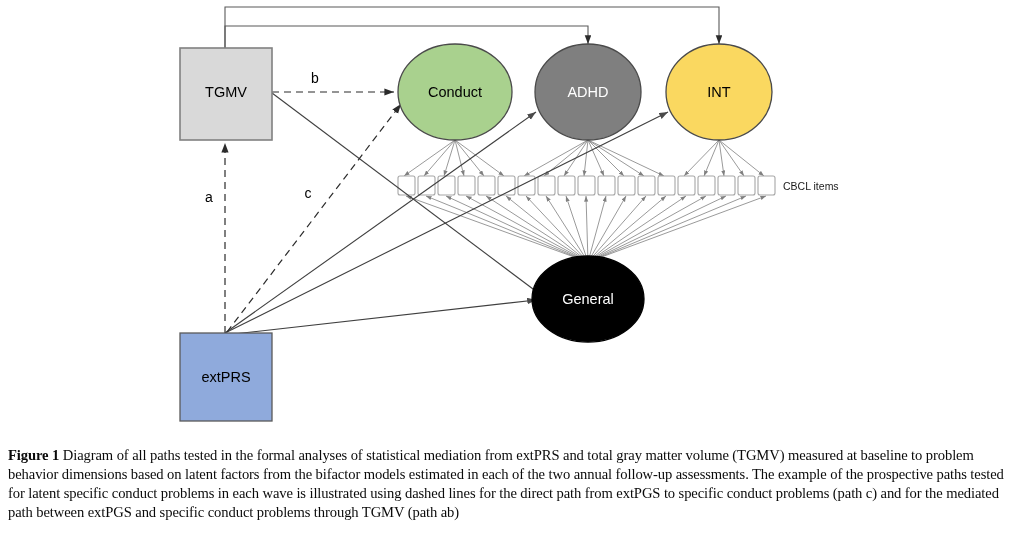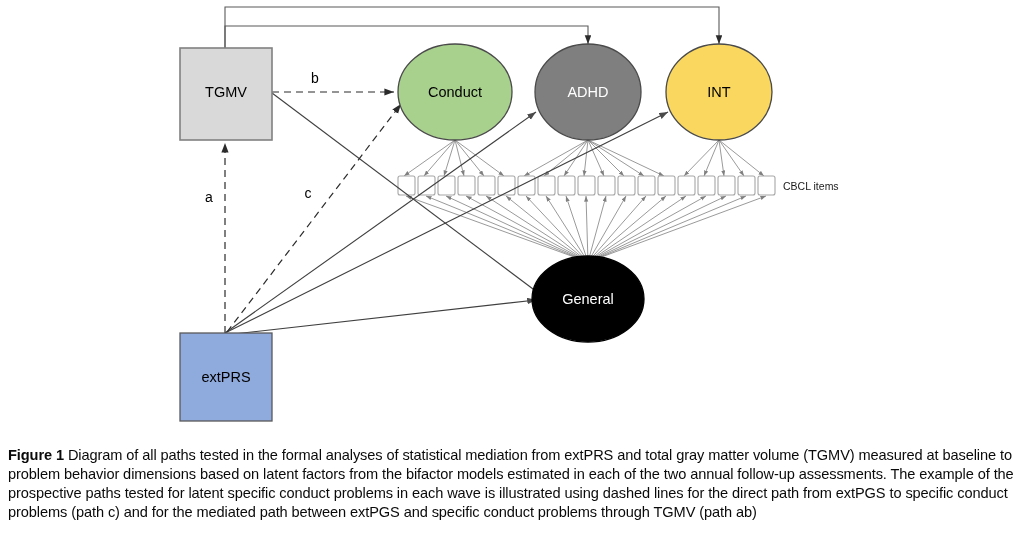--- a/index.html
+++ b/index.html
@@ -44,21 +44,21 @@
   .small-label {
     font-family: "Liberation Sans", sans-serif;
     font-size: 10.5px;
     fill: #1a1a1a;
   }
   #caption {
     position: absolute;
     left: 8px;
     top: 446px;
     width: 1016px;
-    font-family: Liberation Sans, sans-serif;
+    font-family: Liberation Serif, serif;
     font-size: 14.6px;
     line-height: 1.30;
     color: #0a0a0a;
     text-align: left;
     letter-spacing: -0.1px;
   }
   #caption b {
     font-weight: bold;
   }
   .indicator-box {

